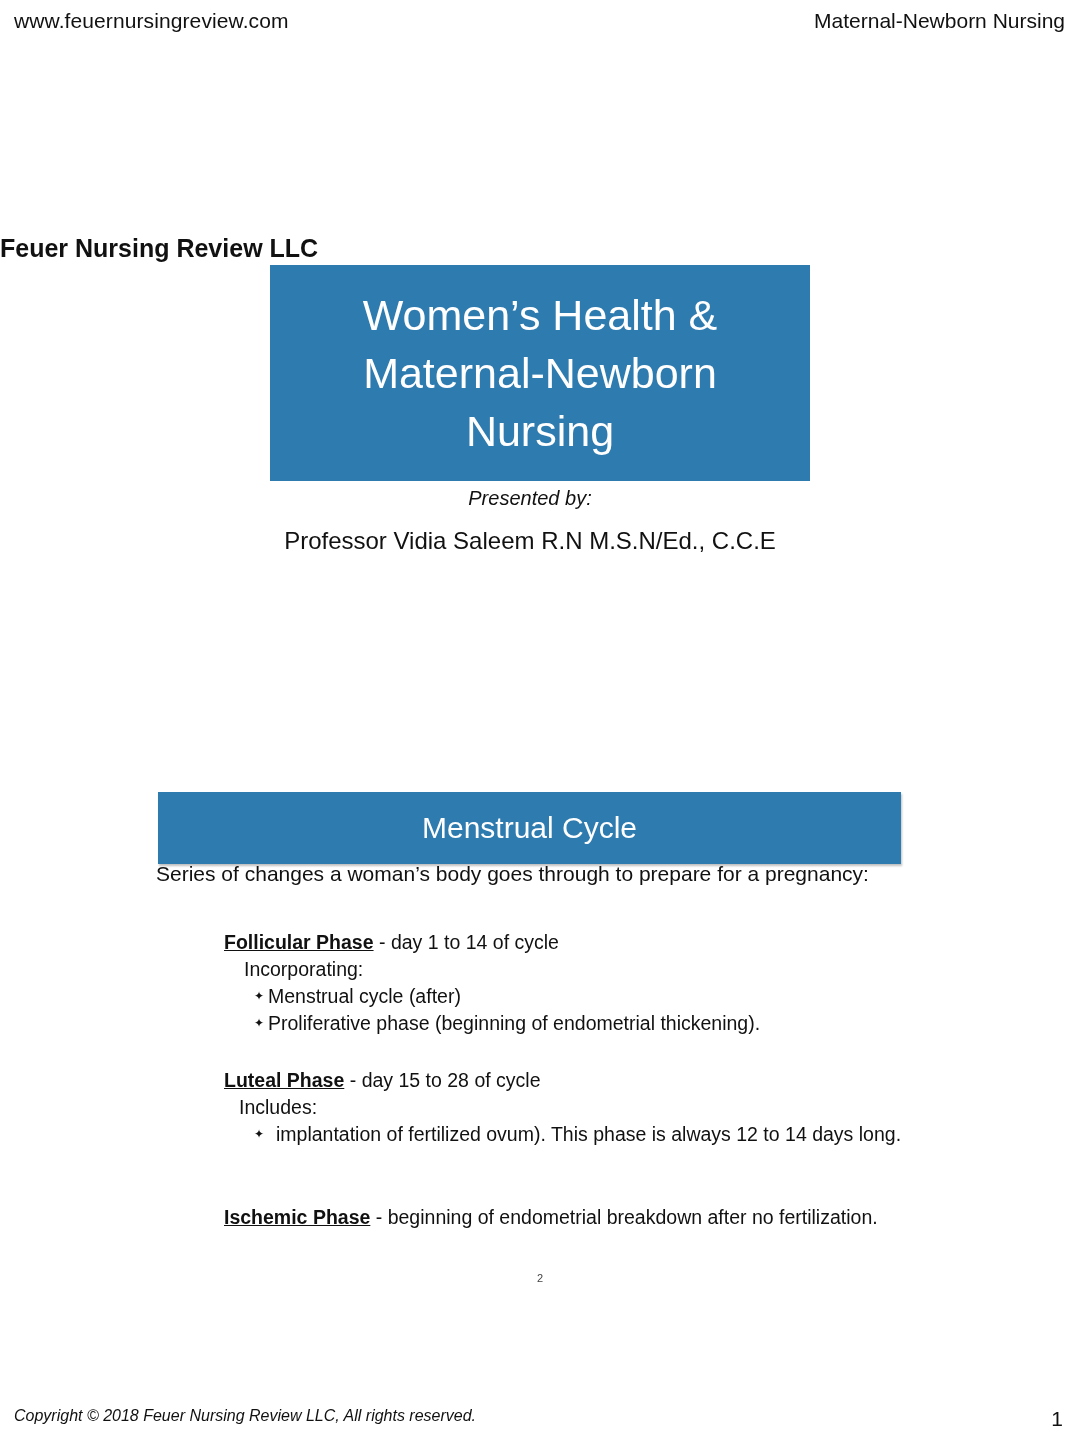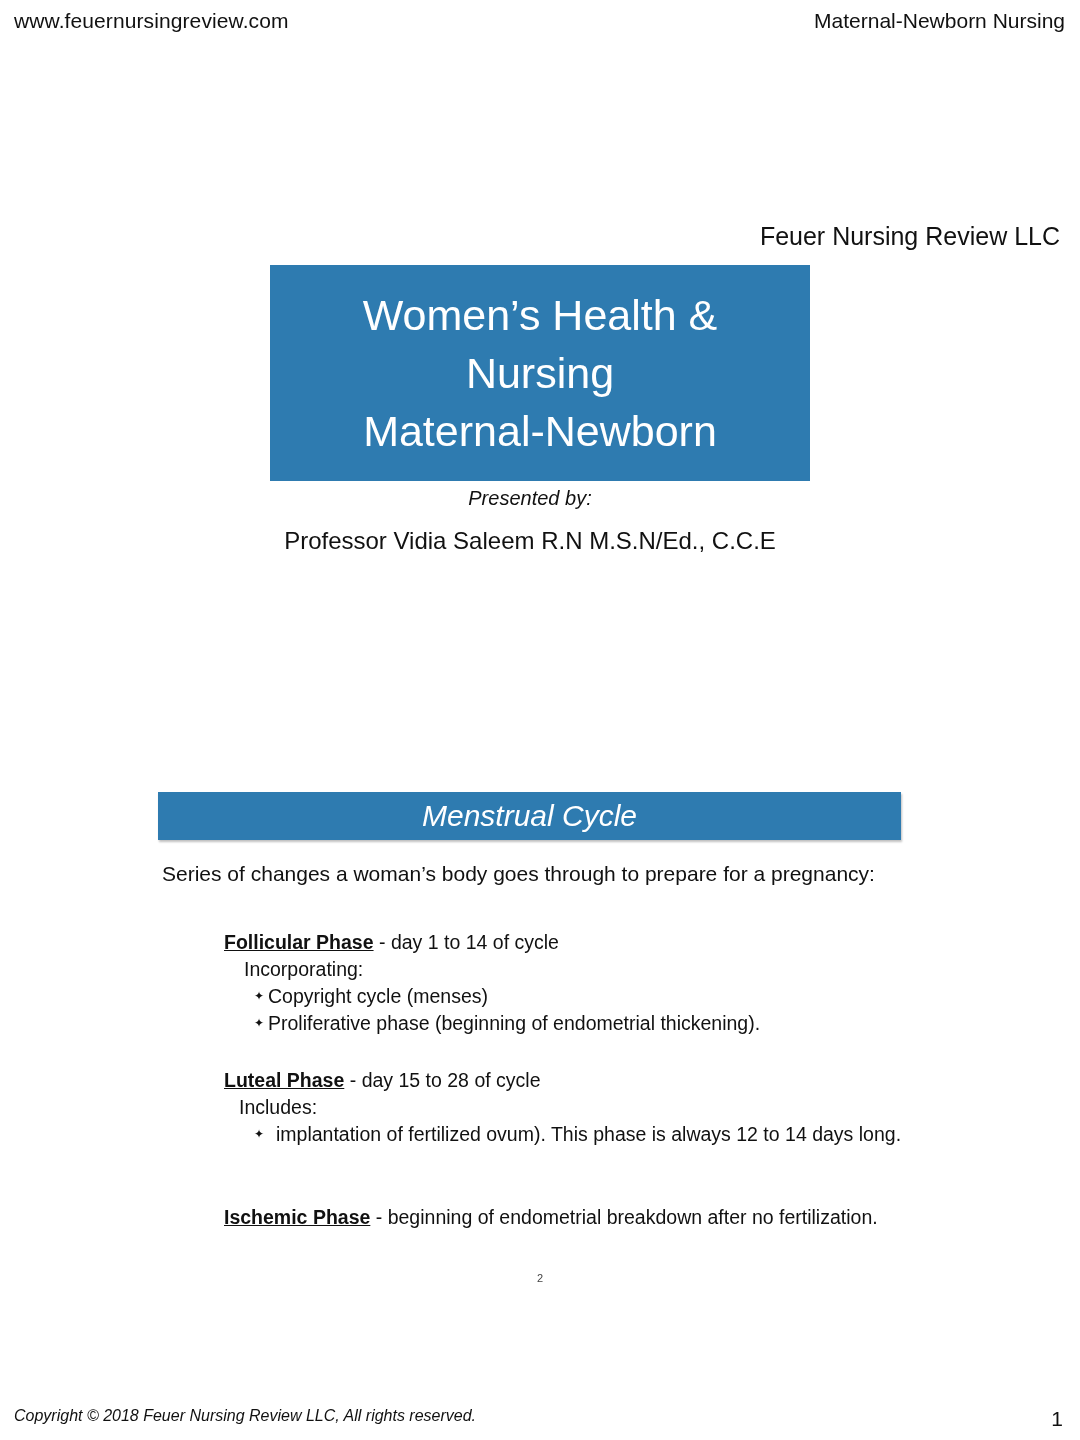--- a/index.html
+++ b/index.html
@@ -25,23 +25,24 @@
     .page-header-right {
       position: absolute;
       right: 15px;
       top: 9px;
       font-size: 21px;
     }
     .org-name {
       position: absolute;
       left: 0;
       width: 1060px;
-      top: 222px;
-      text-align: right;
+      top: 234px;
+      text-align: left;
       font-size: 25px;
+      font-weight: bold;
     }
     .title-box {
       position: absolute;
       left: 270px;
       top: 265px;
       width: 540px;
       height: 216px;
       background: var(--accent);
       color: #ffffff;
       display: flex;
@@ -68,33 +69,32 @@
       width: 1060px;
       top: 527px;
       text-align: center;
       font-size: 24px;
     }
     .section-header {
       position: absolute;
       left: 158px;
       top: 792px;
       width: 743px;
-      height: 48px;
+      height: 72px;
       background: var(--accent);
       color: #ffffff;
       font-size: 30px;
       display: flex;
       align-items: center;
       justify-content: center;
       box-shadow: 1px 2px 2px rgba(0,0,0,0.25);
-      font-style: italic;
     }
     .intro {
       position: absolute;
-      left: 162px;
+      left: 156px;
       top: 862px;
       font-size: 21px;
     }
     .phase-block {
       position: absolute;
       left: 224px;
       font-size: 19.5px;
       line-height: 27px;
     }
     .phase-name {
@@ -139,39 +139,39 @@
   </style>
 </head>
 <body style="--accent:#2e7bb0;">
 
 <div class="page-header-left">www.feuernursingreview.com</div>
 <div class="page-header-right">Maternal-Newborn Nursing</div>
 
 <div class="org-name">Feuer Nursing Review LLC</div>
 <div class="title-box">
   <span>Women’s Health &amp;</span>
+  <span>Maternal-Newborn</span>
   <span>Nursing</span>
-  <span>Maternal-Newborn</span>
 </div>
 <div class="presented-by">Presented by:</div>
 <div class="presenter">Professor Vidia Saleem R.N M.S.N/Ed., C.C.E</div>
 
 <div class="section-header">
   <span>Menstrual Cycle</span>
 </div>
 <div class="intro">Series of changes a woman’s body goes through to prepare for a pregnancy:</div>
 
 <div class="phase-block" style="top:929px;">
   <div>
     <span class="phase-name">Follicular Phase</span><span> - day 1 to 14 of cycle</span>
   </div>
   <span class="sub-label" style="padding-left:20px;">Incorporating:</span>
   <div class="bullet-line" style="padding-left:30px;">
     <span class="bullet-icon">✦</span>
-    <span>Copyright cycle (menses)</span>
+    <span>Menstrual cycle (after)</span>
   </div>
   <div class="bullet-line" style="padding-left:30px;">
     <span class="bullet-icon">✦</span>
     <span>Proliferative phase (beginning of endometrial thickening).</span>
   </div>
 </div>
 
 <div class="phase-block" style="top:1067px;">
   <div>
     <span class="phase-name">Luteal Phase</span><span> - day 15 to 28 of cycle</span>

